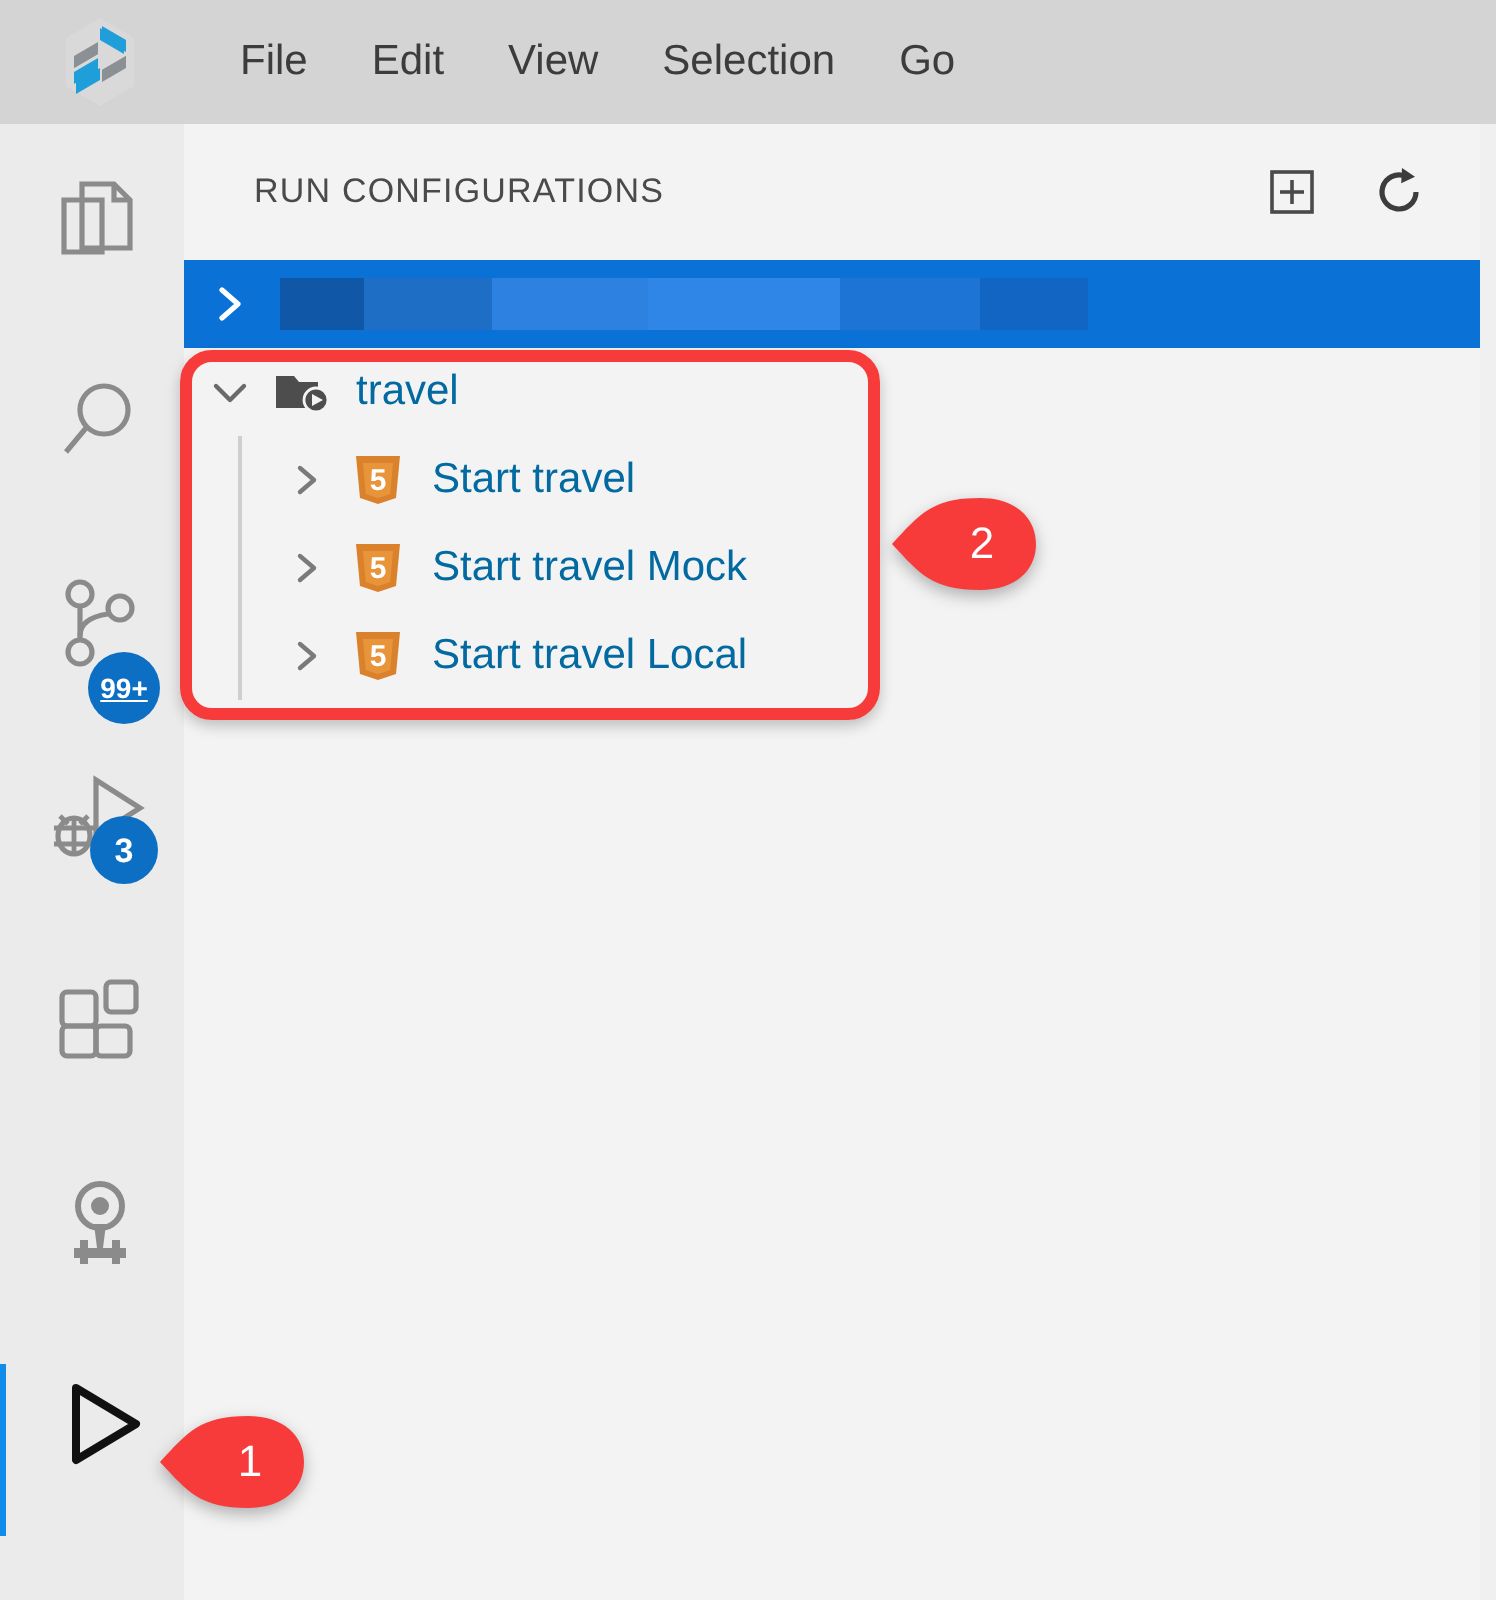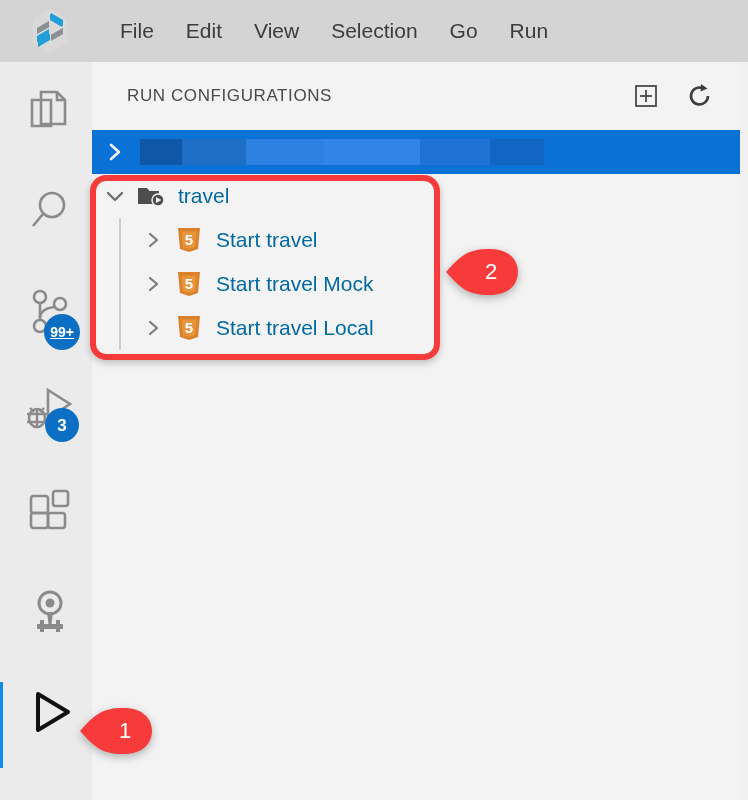--- a/index.html
+++ b/index.html
@@ -133,21 +133,20 @@
           <polygon points="27,8 39,15 39,21 27,14" fill="#1f9ed9"></polygon>
         </g>
       </svg>
     </div>
     <div class="menu-items">
       <div class="menu-item">File</div>
       <div class="menu-item">Edit</div>
       <div class="menu-item">View</div>
       <div class="menu-item">Selection</div>
       <div class="menu-item">Go</div>
-      <div class="menu-item">Run</div>
     </div>
   </div>
 
   <div class="activitybar">
 
     <div class="act-item" style="top:0;">
       <svg width="46" height="48" viewBox="0 0 46 48">
         <path d="M5 12 h19 v26 h-19 z" fill="none" stroke="#8b8b8b" stroke-width="2.6"></path>
         <path d="M14 4 h16 l8 8 v24 h-24 z" fill="none" stroke="#8b8b8b" stroke-width="2.6"></path>
         <path d="M30 4 v8 h8" fill="none" stroke="#8b8b8b" stroke-width="2.6"></path>
@@ -162,21 +161,21 @@
     </div>
 
     <div class="act-item">
       <svg width="46" height="48" viewBox="0 0 46 48">
         <circle cx="13" cy="9" r="6" fill="none" stroke="#8b8b8b" stroke-width="2.6"></circle>
         <circle cx="13" cy="38" r="6" fill="none" stroke="#8b8b8b" stroke-width="2.6"></circle>
         <circle cx="33" cy="16" r="6" fill="none" stroke="#8b8b8b" stroke-width="2.6"></circle>
         <path d="M13 15 v17" stroke="#8b8b8b" stroke-width="2.6" fill="none"></path>
         <path d="M13 30 q0 -9 14 -11" stroke="#8b8b8b" stroke-width="2.6" fill="none"></path>
       </svg>
-      <div class="act-badge wide" style="left:44px; top:52px;text-decoration:underline;">99+</div>
+      <div class="act-badge wide" style="left:44px; top:64px;text-decoration:underline;">99+</div>
     </div>
 
     <div class="act-item">
       <svg width="56" height="56" viewBox="0 0 56 56">
         <polygon points="26,6 48,20 26,34" fill="none" stroke="#8b8b8b" stroke-width="2.6"></polygon>
         <ellipse cx="15" cy="34" rx="8" ry="9" fill="none" stroke="#8b8b8b" stroke-width="2.6"></ellipse>
         <line x1="15" y1="25" x2="15" y2="43" stroke="#8b8b8b" stroke-width="2.4"></line>
         <line x1="5" y1="30" x2="25" y2="30" stroke="#8b8b8b" stroke-width="2.4"></line>
         <line x1="5" y1="38" x2="25" y2="38" stroke="#8b8b8b" stroke-width="2.4"></line>
         <line x1="8" y1="24" x2="12" y2="28" stroke="#8b8b8b" stroke-width="2.4"></line>

